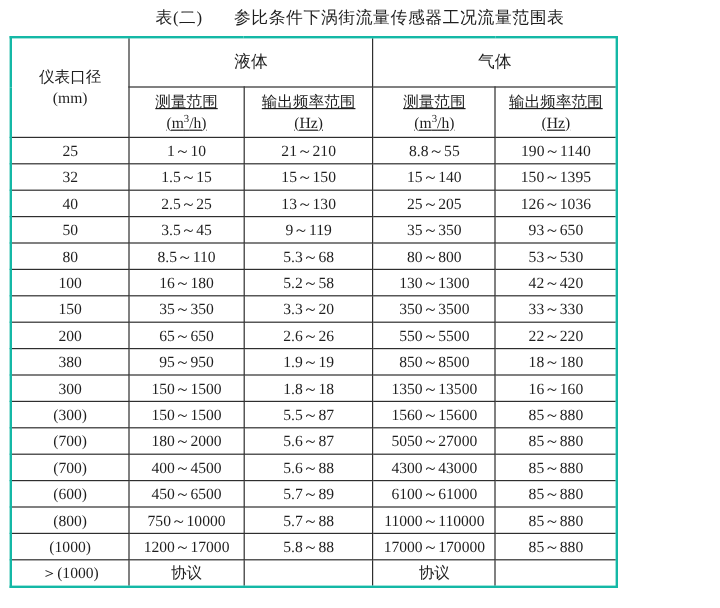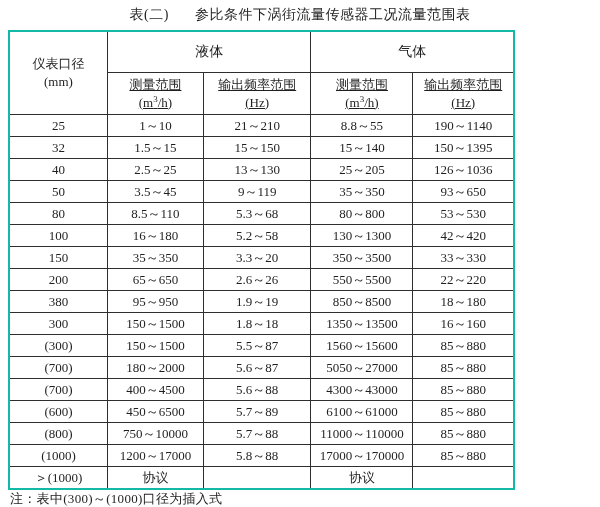--- a/index.html
+++ b/index.html
@@ -245,15 +245,14 @@
         <tr>
           <td>＞(1000)</td>
           <td>协议</td>
           <td></td>
           <td>协议</td>
           <td></td>
         </tr>
     </tbody>
   </table>
 
-  <div class="note">注：表中(300)～(1000)口径为插入式</div>
 
 </div>
 
 </body></html>

